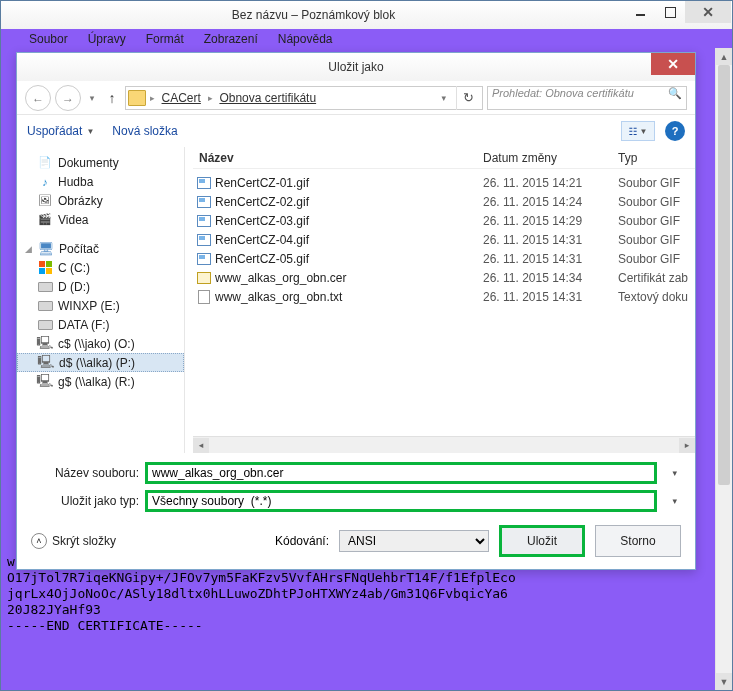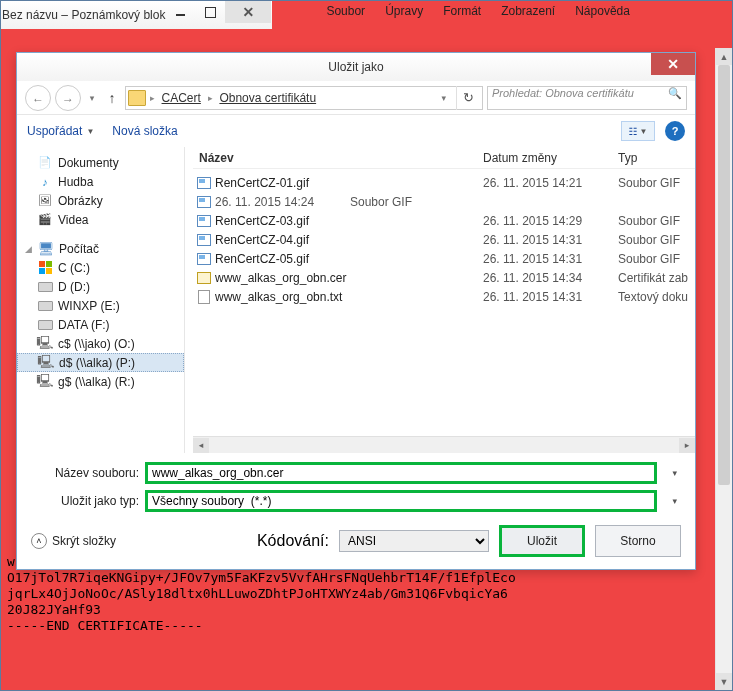--- a/index.html
+++ b/index.html
@@ -1,28 +1,28 @@
 <!DOCTYPE html>
 <html><head>
 <meta charset="utf-8">
 <style>
 * { box-sizing: border-box; margin: 0; padding: 0; font-family: "Segoe UI", Tahoma, sans-serif; }
 body { background: #fff; width: 733px; height: 691px; overflow: hidden; font-size: 12px; }
 
-.notepad-window { width: 733px; height: 691px; background: #ef4444; border: 1px solid #5a7ca0; display: flex; flex-direction: row; gap: 42px; }
+.notepad-window { width: 733px; height: 691px; background: #8b5cf6; border: 1px solid #5a7ca0; display: flex; flex-direction: column; }
 .np-titlebar { height: 28px; background: linear-gradient(#fff, #f2f2f2); display: flex; align-items: center; padding: 0 1px; position: relative; }
 .np-title { flex: 1; text-align: center; font-size: 12px; color: #333; }
 .np-sys { display: flex; gap: 0; height: 22px; margin-top: -6px; }
 .np-btn { width: 30px; height: 22px; display: flex; align-items: center; justify-content: center; font-size: 11px; color: #333; cursor: default; }
 .np-btn.close { width: 46px; background: #e3e3e3; color: #555; font-size: 14px; font-weight: bold; }
 .np-min::before { content: ""; display: block; width: 9px; height: 2px; background: #333; margin-top: 6px; }
 .np-max::before { content: ""; display: block; width: 9px; height: 9px; border: 1px solid #333; }
 .np-x::before { content: "✕"; }
 
-.np-menubar { height: 20px; padding: 2px 8px; display: flex; gap: 12px; font-size: 12px; color: #222; }
+.np-menubar { height: 20px; padding: 2px 24px; display: flex; gap: 12px; font-size: 12px; color: #222; }
 .np-menu-item { padding: 1px 4px; }
 
 .dialog { position: absolute; left: 16px; top: 52px; width: 680px; height: 518px; background: #fff; border: 1px solid #7ea6cc; box-shadow: 0 3px 10px rgba(0,0,0,.2); display: flex; flex-direction: column; }
 .dlg-title { height: 28px; background: linear-gradient(#fff, #f3f3f3); display: flex; align-items: center; position: relative; }
 .dlg-title-text { flex: 1; text-align: center; font-size: 12px; color: #333; }
 .dlg-close { width: 44px; height: 22px; background: #c8504f; color: #fff; display: flex; align-items: center; justify-content: center; font-size: 14px; position: absolute; right: 0; top: 0; font-weight: bold; }
 
 .nav-row { height: 34px; display: flex; align-items: center; padding: 4px 8px; gap: 4px; border-bottom: 1px solid #e6e6e6; }
 .nav-btn { width: 26px; height: 26px; border: 1px solid #ccc; border-radius: 50%; display: flex; align-items: center; justify-content: center; font-size: 12px; color: #777; background: #fff; }
 .nav-drop { width: 14px; font-size: 9px; color: #777; text-align: center; }
@@ -78,21 +78,21 @@
 .form-area { padding: 6px 14px 0 14px; }
 .form-row { display: flex; align-items: center; height: 28px; gap: 6px; }
 .form-label { width: 108px; text-align: right; font-size: 12px; color: #222; }
 .form-input-wrap { flex: 1; height: 22px; border: 3px solid #09b43c; display: flex; align-items: center; background: #fff; }
 .form-input-wrap input, .form-input-wrap select { border: none; width: 100%; height: 100%; padding: 0 4px; font-size: 12px; background: transparent; outline: none; }
 .wide-combo { flex: 1; height: 22px; border: 1px solid #aeb4bd; display: flex; align-items: center; justify-content: flex-end; padding-right: 4px; }
 
 .bottom-row { display: flex; align-items: center; padding: 10px 14px 12px 14px; gap: 10px; }
 .hide-folders { display: flex; align-items: center; gap: 5px; font-size: 12px; color: #222; }
 .hide-arrow { width: 16px; height: 16px; border: 1px solid #888; border-radius: 50%; display: flex; align-items: center; justify-content: center; font-size: 9px; }
-.enc-label { margin-left: auto; font-size: 16px; }
+.enc-label { margin-left: auto; font-size: 12px; }
 .enc-select { width: 150px; height: 22px; border: 1px solid #aeb4bd; font-size: 12px; padding: 0 4px; }
 .btn { width: 86px; height: 32px; border: 1px solid #aeb4bd; background: #f2f3f5; font-size: 12px; display: flex; align-items: center; justify-content: center; color: #222; }
 .btn.primary { border: 3px solid #09b43c; background: #eceef1; }
 
 .np-content { position: absolute; left: 1px; right: 18px; top: 554px; font-family: Consolas, monospace; font-size: 13px; line-height: 16px; color: #000; padding: 0 6px; white-space: pre; }
 .np-vscroll { position: absolute; right: 1px; top: 48px; bottom: 1px; width: 17px; background: #f0f0f0; border-left: 1px solid #e3e3e3; display: flex; flex-direction: column; }
 .np-vscroll .arrow { height: 17px; background: #e3e3e3; display: flex; align-items: center; justify-content: center; font-size: 9px; color: #666; }
 .np-vscroll .track { flex: 1; position: relative; }
 .np-vscroll .thumb { position: absolute; left: 2px; right: 2px; top: 0; height: 420px; background: #cfcfcf; border-radius: 2px; }
 </style>
@@ -252,20 +252,21 @@
                 <span class="ico-gif"></span>
               </span>
               <span class="fr-name">RenCertCZ-01.gif</span>
               <span class="fr-date">26. 11. 2015 14:21</span>
               <span class="fr-type">Soubor GIF</span>
             </div>
             <div class="file-row">
               <span class="fr-icon">
                 <span class="ico-gif"></span>
               </span>
+              <span class="fr-name">RenCertCZ-02.gif</span>
               <span class="fr-date">26. 11. 2015 14:24</span>
               <span class="fr-type">Soubor GIF</span>
             </div>
             <div class="file-row">
               <span class="fr-icon">
                 <span class="ico-gif"></span>
               </span>
               <span class="fr-name">RenCertCZ-03.gif</span>
               <span class="fr-date">26. 11. 2015 14:29</span>
               <span class="fr-type">Soubor GIF</span>

